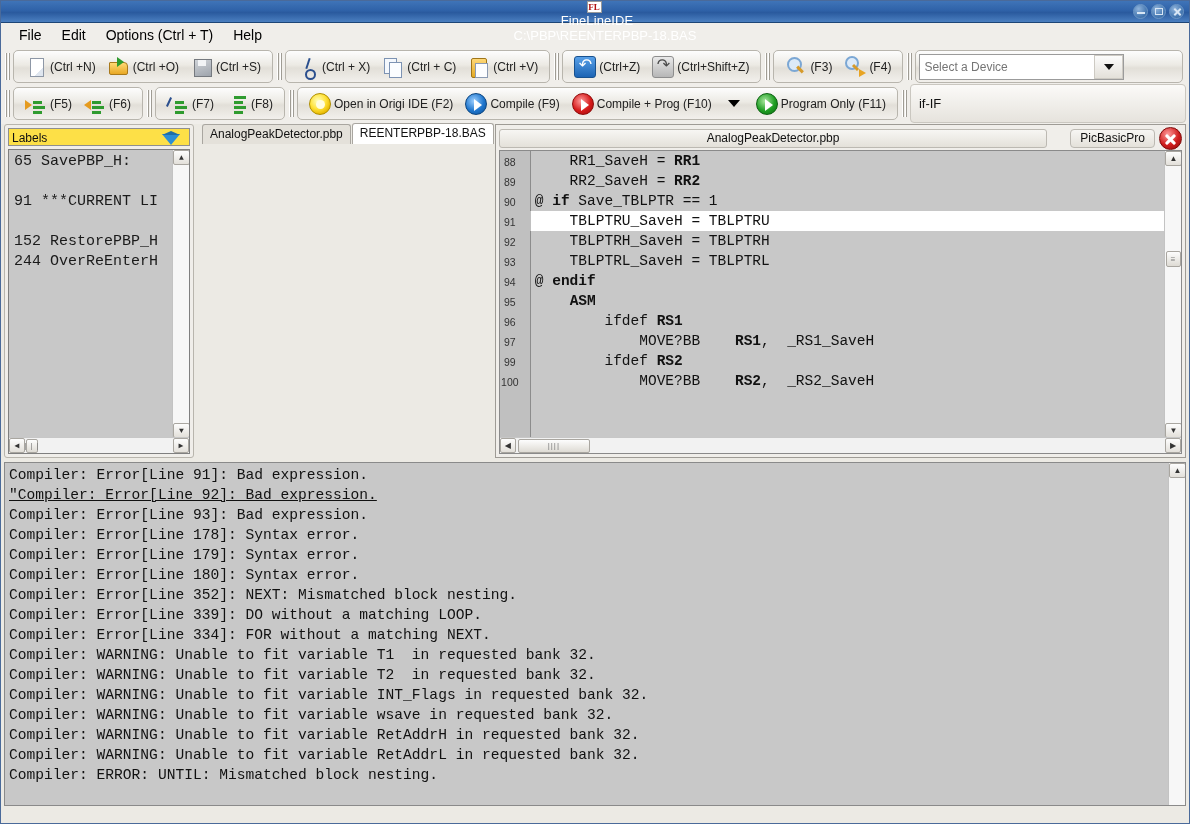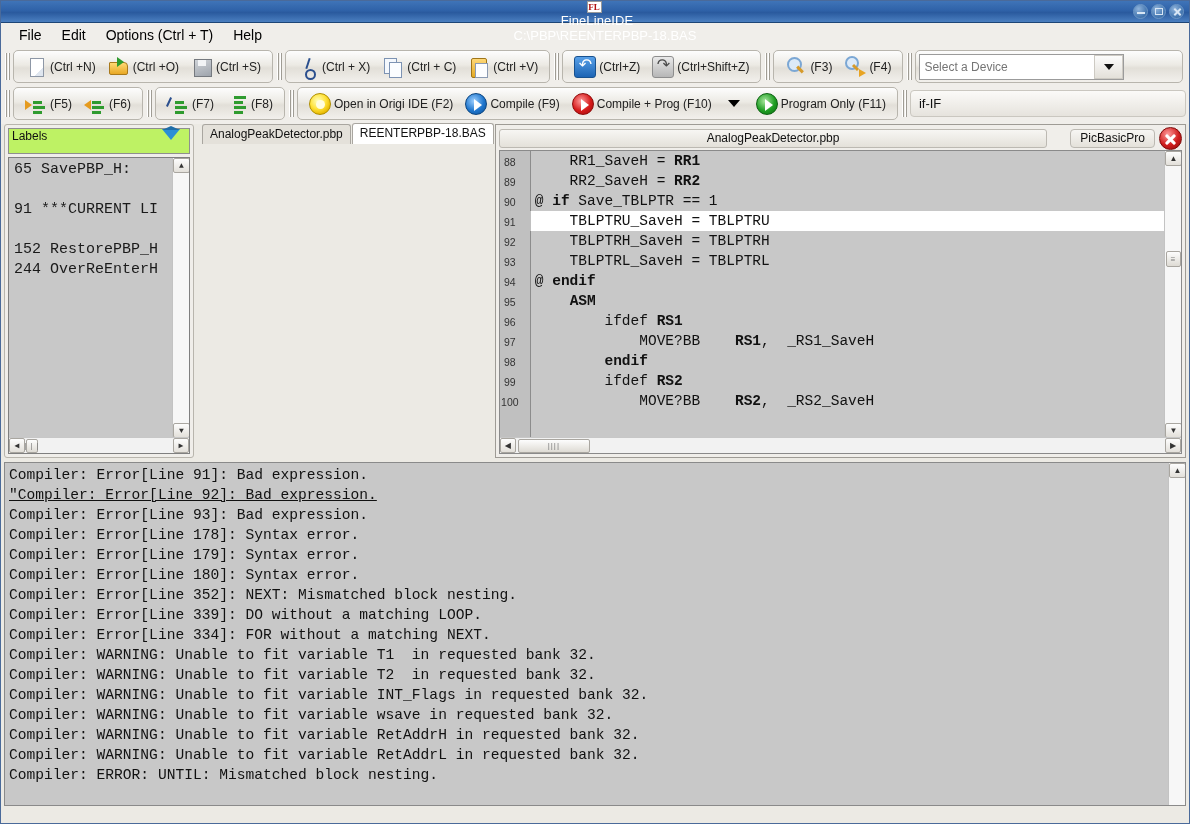--- a/index.html
+++ b/index.html
@@ -162,35 +162,35 @@
     font-family:"Liberation Sans", sans-serif; color:#111; background:#fff;
   }
   .combo .dd {
     width:30px; background:linear-gradient(180deg,#fdfdfd,#e2dfd8);
     border-left:1px solid #fff; display:flex;align-items:center;justify-content:center;
     box-shadow:inset 0 0 0 1px #cdcac3;
   }
   .combo .dd:after{content:"";width:0;height:0;border-left:5px solid transparent;
     border-right:5px solid transparent;border-top:6px solid #111;}
   .stretch-field {
-    flex:1; height:27px; border:1px solid #cac7c0; border-radius:4px;
+    flex:1; height:39px; border:1px solid #cac7c0; border-radius:4px;
     background:linear-gradient(180deg,#fbfaf8,#e6e3dd);
     display:flex;align-items:center; padding:0 8px; font-size:13px;color:#111;
   }
 
   
   #main { display:flex; padding:0 3px; height:334px; }
   
   #leftpanel {
     width:190px; display:flex; flex-direction:column;
     background:#f0eeea; border:1px solid #b8b5ad; border-radius:3px;
     padding:3px; margin-right:3px;
   }
   .lp-combo {
-    display:flex;align-items:flex-start; height:26px; background:#bef264;
+    display:flex;align-items:flex-end; height:18px; background:#fde047;
     border:1px solid #8f8f8f; margin-bottom:3px; padding:0 3px;
     font-size:12px; color:#111; justify-content:space-between;
   }
   .diamond {
     width:0;height:0;border-left:9px solid transparent;border-right:9px solid transparent;
     border-top:11px solid #2b8ed6; margin-right:6px; position:relative;
   }
   .diamond:before{content:"";position:absolute;left:-9px;top:-14px;
     border-left:9px solid transparent;border-right:9px solid transparent;
     border-bottom:4px solid #1f6ea8;}
@@ -554,24 +554,20 @@
                   <span class="ln">95</span>
                   <span class="ct"><span>    </span><b>ASM</b></span>
                 </div>
                 <div class="cl">
                   <span class="ln">96</span>
                   <span class="ct"><span>        ifdef </span><b>RS1</b></span>
                 </div>
                 <div class="cl">
                   <span class="ln">97</span>
                   <span class="ct"><span>            MOVE?BB    </span><b>RS1</b><span>,  _RS1_SaveH</span></span>
-                </div>
-                <div class="cl">
-                  <span class="ln">98</span>
-                  <span class="ct"><span>        </span><b>endif</b></span>
                 </div>
                 <div class="cl">
                   <span class="ln">99</span>
                   <span class="ct"><span>        ifdef </span><b>RS2</b></span>
                 </div>
                 <div class="cl">
                   <span class="ln">100</span>
                   <span class="ct"><span>            MOVE?BB    </span><b>RS2</b><span>,  _RS2_SaveH</span></span>
                 </div>
               </div>

